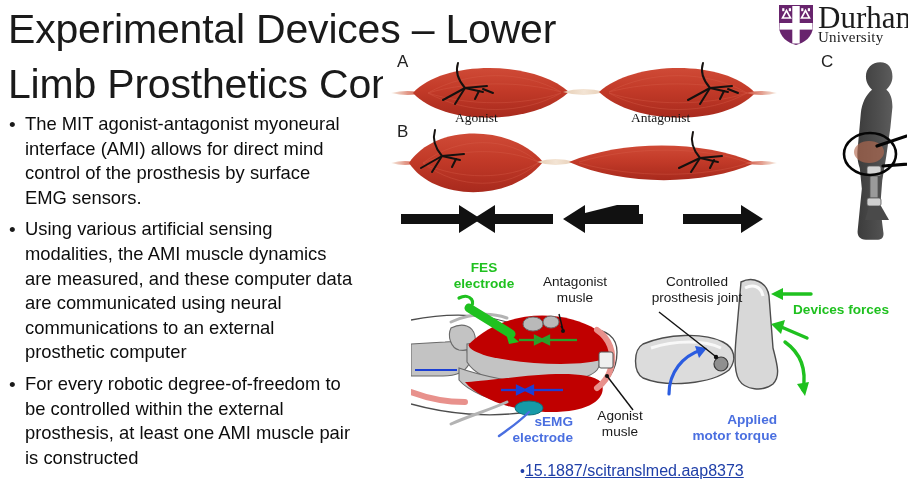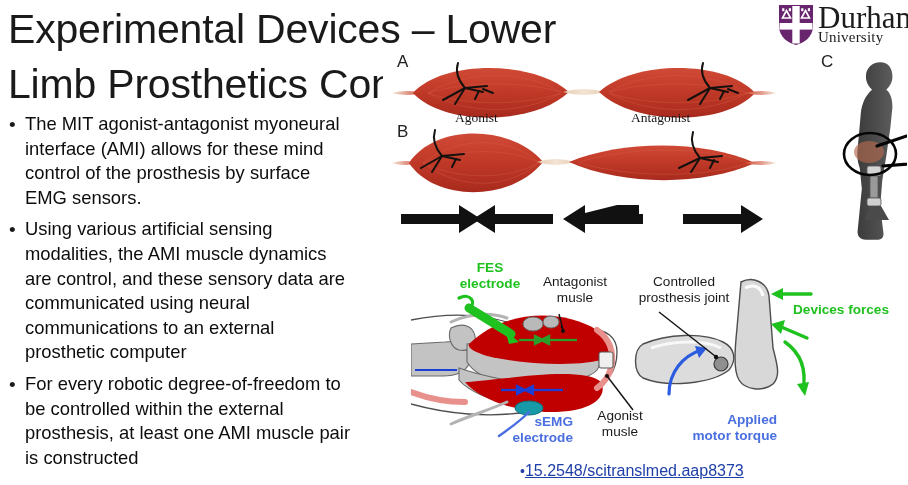--- a/index.html
+++ b/index.html
@@ -178,25 +178,25 @@
   </div>
   <div class="wordmark">
     <div class="wm-main">Durham</div>
     <div class="wm-sub">University</div>
   </div>
 </div>
 
 <div id="bullet-list">
   <div class="bullet-item">
     <span class="bullet-dot">•</span>
-    <span class="bullet-text">The MIT agonist-antagonist myoneural interface (AMI) allows for these mind control of the prosthesis by surface EMG sensors.</span>
+    <span class="bullet-text">The MIT agonist-antagonist myoneural interface (AMI) allows for direct mind control of the prosthesis by surface EMG sensors.</span>
   </div>
   <div class="bullet-item">
     <span class="bullet-dot">•</span>
-    <span class="bullet-text">Using various artificial sensing modalities, the AMI muscle dynamics are control, and these sensory data are communicated using neural communications to an external prosthetic computer</span>
+    <span class="bullet-text">Using various artificial sensing modalities, the AMI muscle dynamics are measured, and these computer data are communicated using neural communications to an external prosthetic computer</span>
   </div>
   <div class="bullet-item">
     <span class="bullet-dot">•</span>
     <span class="bullet-text">For every robotic degree-of-freedom to be controlled within the external prosthesis, at least one AMI muscle pair is constructed</span>
   </div>
 </div>
 
 <div id="figure-top">
   <svg width="524" height="192" viewBox="0 0 524 192" xmlns="http://www.w3.org/2000/svg">
     <defs>
@@ -474,29 +474,29 @@
       <path d="M152,78 L150,74"></path>
       <path d="M248,60 L304,104"></path>
       <path d="M196,124 L222,158"></path>
     </g>
     <circle cx="152" cy="79" r="2" fill="#111"></circle>
     <circle cx="305" cy="105" r="2.2" fill="#111"></circle>
     <circle cx="196" cy="124" r="2" fill="#111"></circle>
   </svg>
 
   
-  <div class="lbl green" style="left:44px; top:8px;  width:70px;">
+  <div class="lbl green" style="left:38px; top:8px;  width:70px;">
     <span>FES</span><br>
     <span>electrode</span>
   </div>
   <div class="lbl black" style="left:116px; top:22px; width:96px;">
     <span>Antagonist</span><br>
     <span>musle</span>
   </div>
-  <div class="lbl black" style="left:204px; top:22px; width:138px;">
+  <div class="lbl black" style="left:217px; top:22px; width:138px;">
     <span>Controlled</span><br>
     <span>prosthesis joint</span>
   </div>
   <div class="lbl green" style="left:368px; top:50px; width:124px;">
     <span>Devices forces</span>
   </div>
   <div class="lbl blue" style="left:78px; top:162px; width:84px;">
     <span>sEMG</span><br>
     <span>electrode</span>
   </div>
@@ -504,14 +504,14 @@
     <span>Agonist</span><br>
     <span>musle</span>
   </div>
   <div class="lbl blue" style="left:244px; top:160px; width:122px;">
     <span>Applied</span><br>
     <span>motor torque</span>
   </div>
 </div>
 
 <div id="citation">
-  <span class="cite-bullet">•</span><span class="cite-link">15.2548/scitranslmed.aap8373</span>
+  <span class="cite-bullet">•</span><span class="cite-link">15.1887/scitranslmed.aap8373</span>
 </div>
 
 </body></html>

